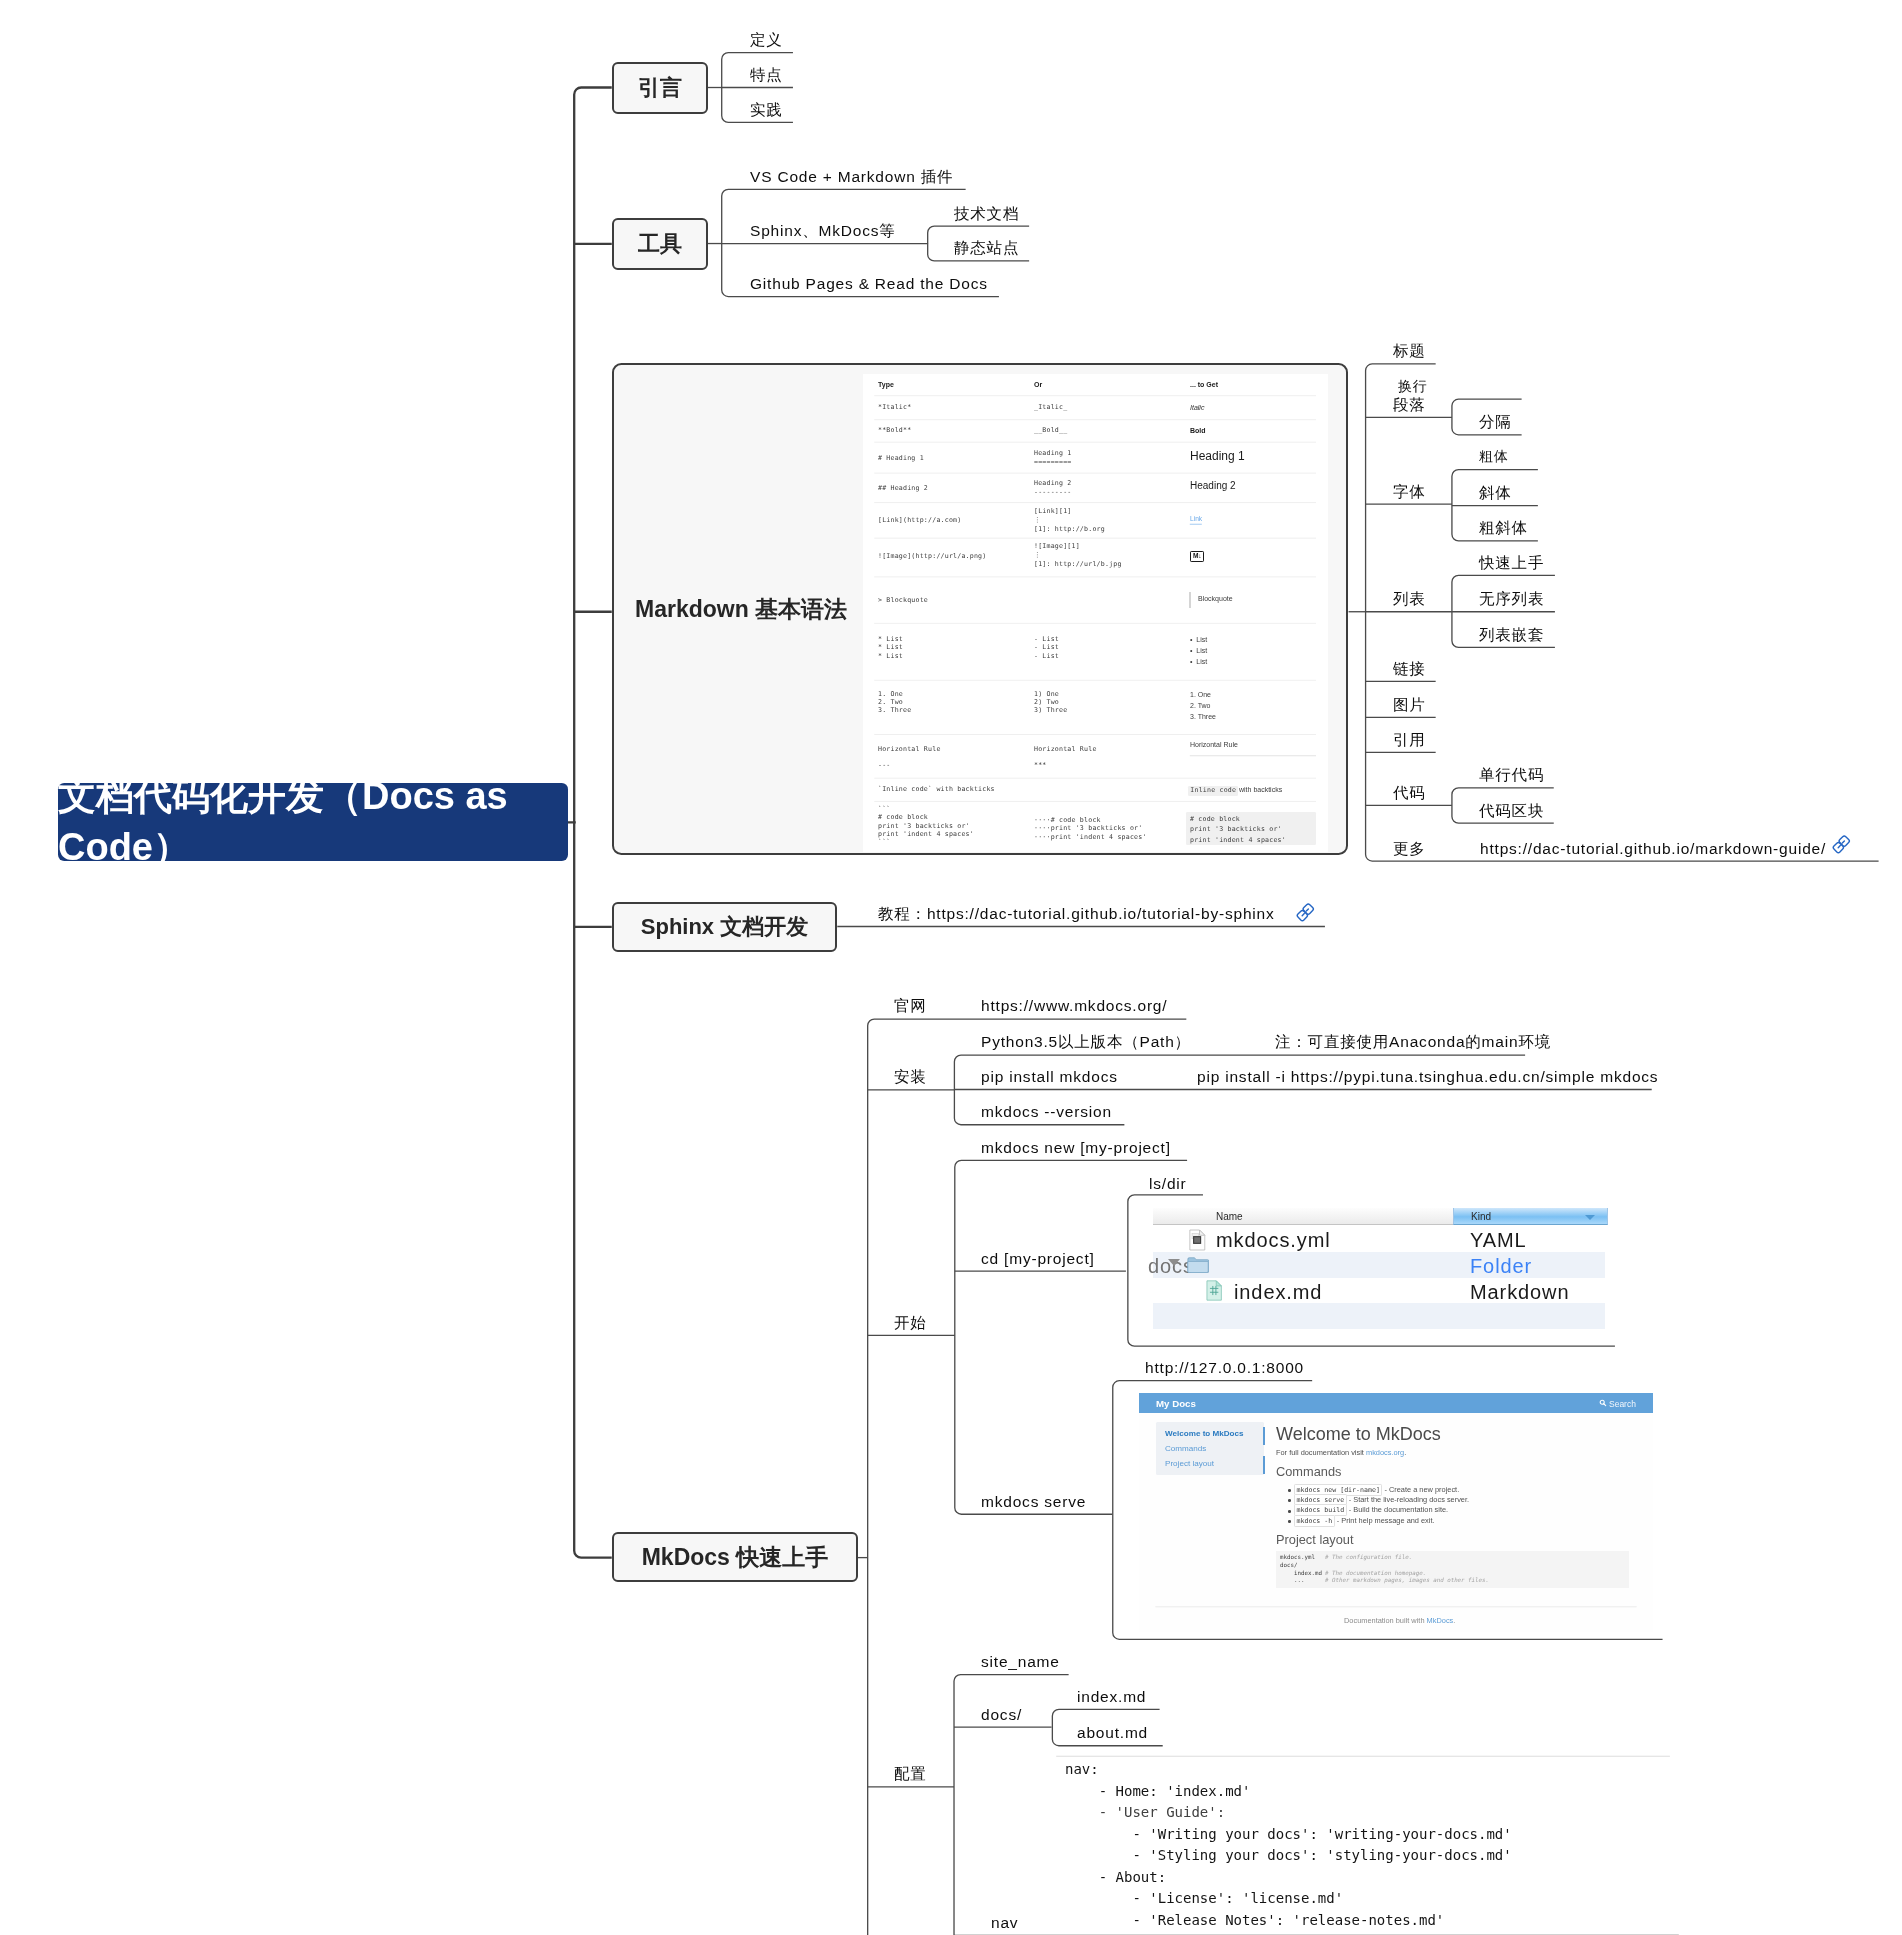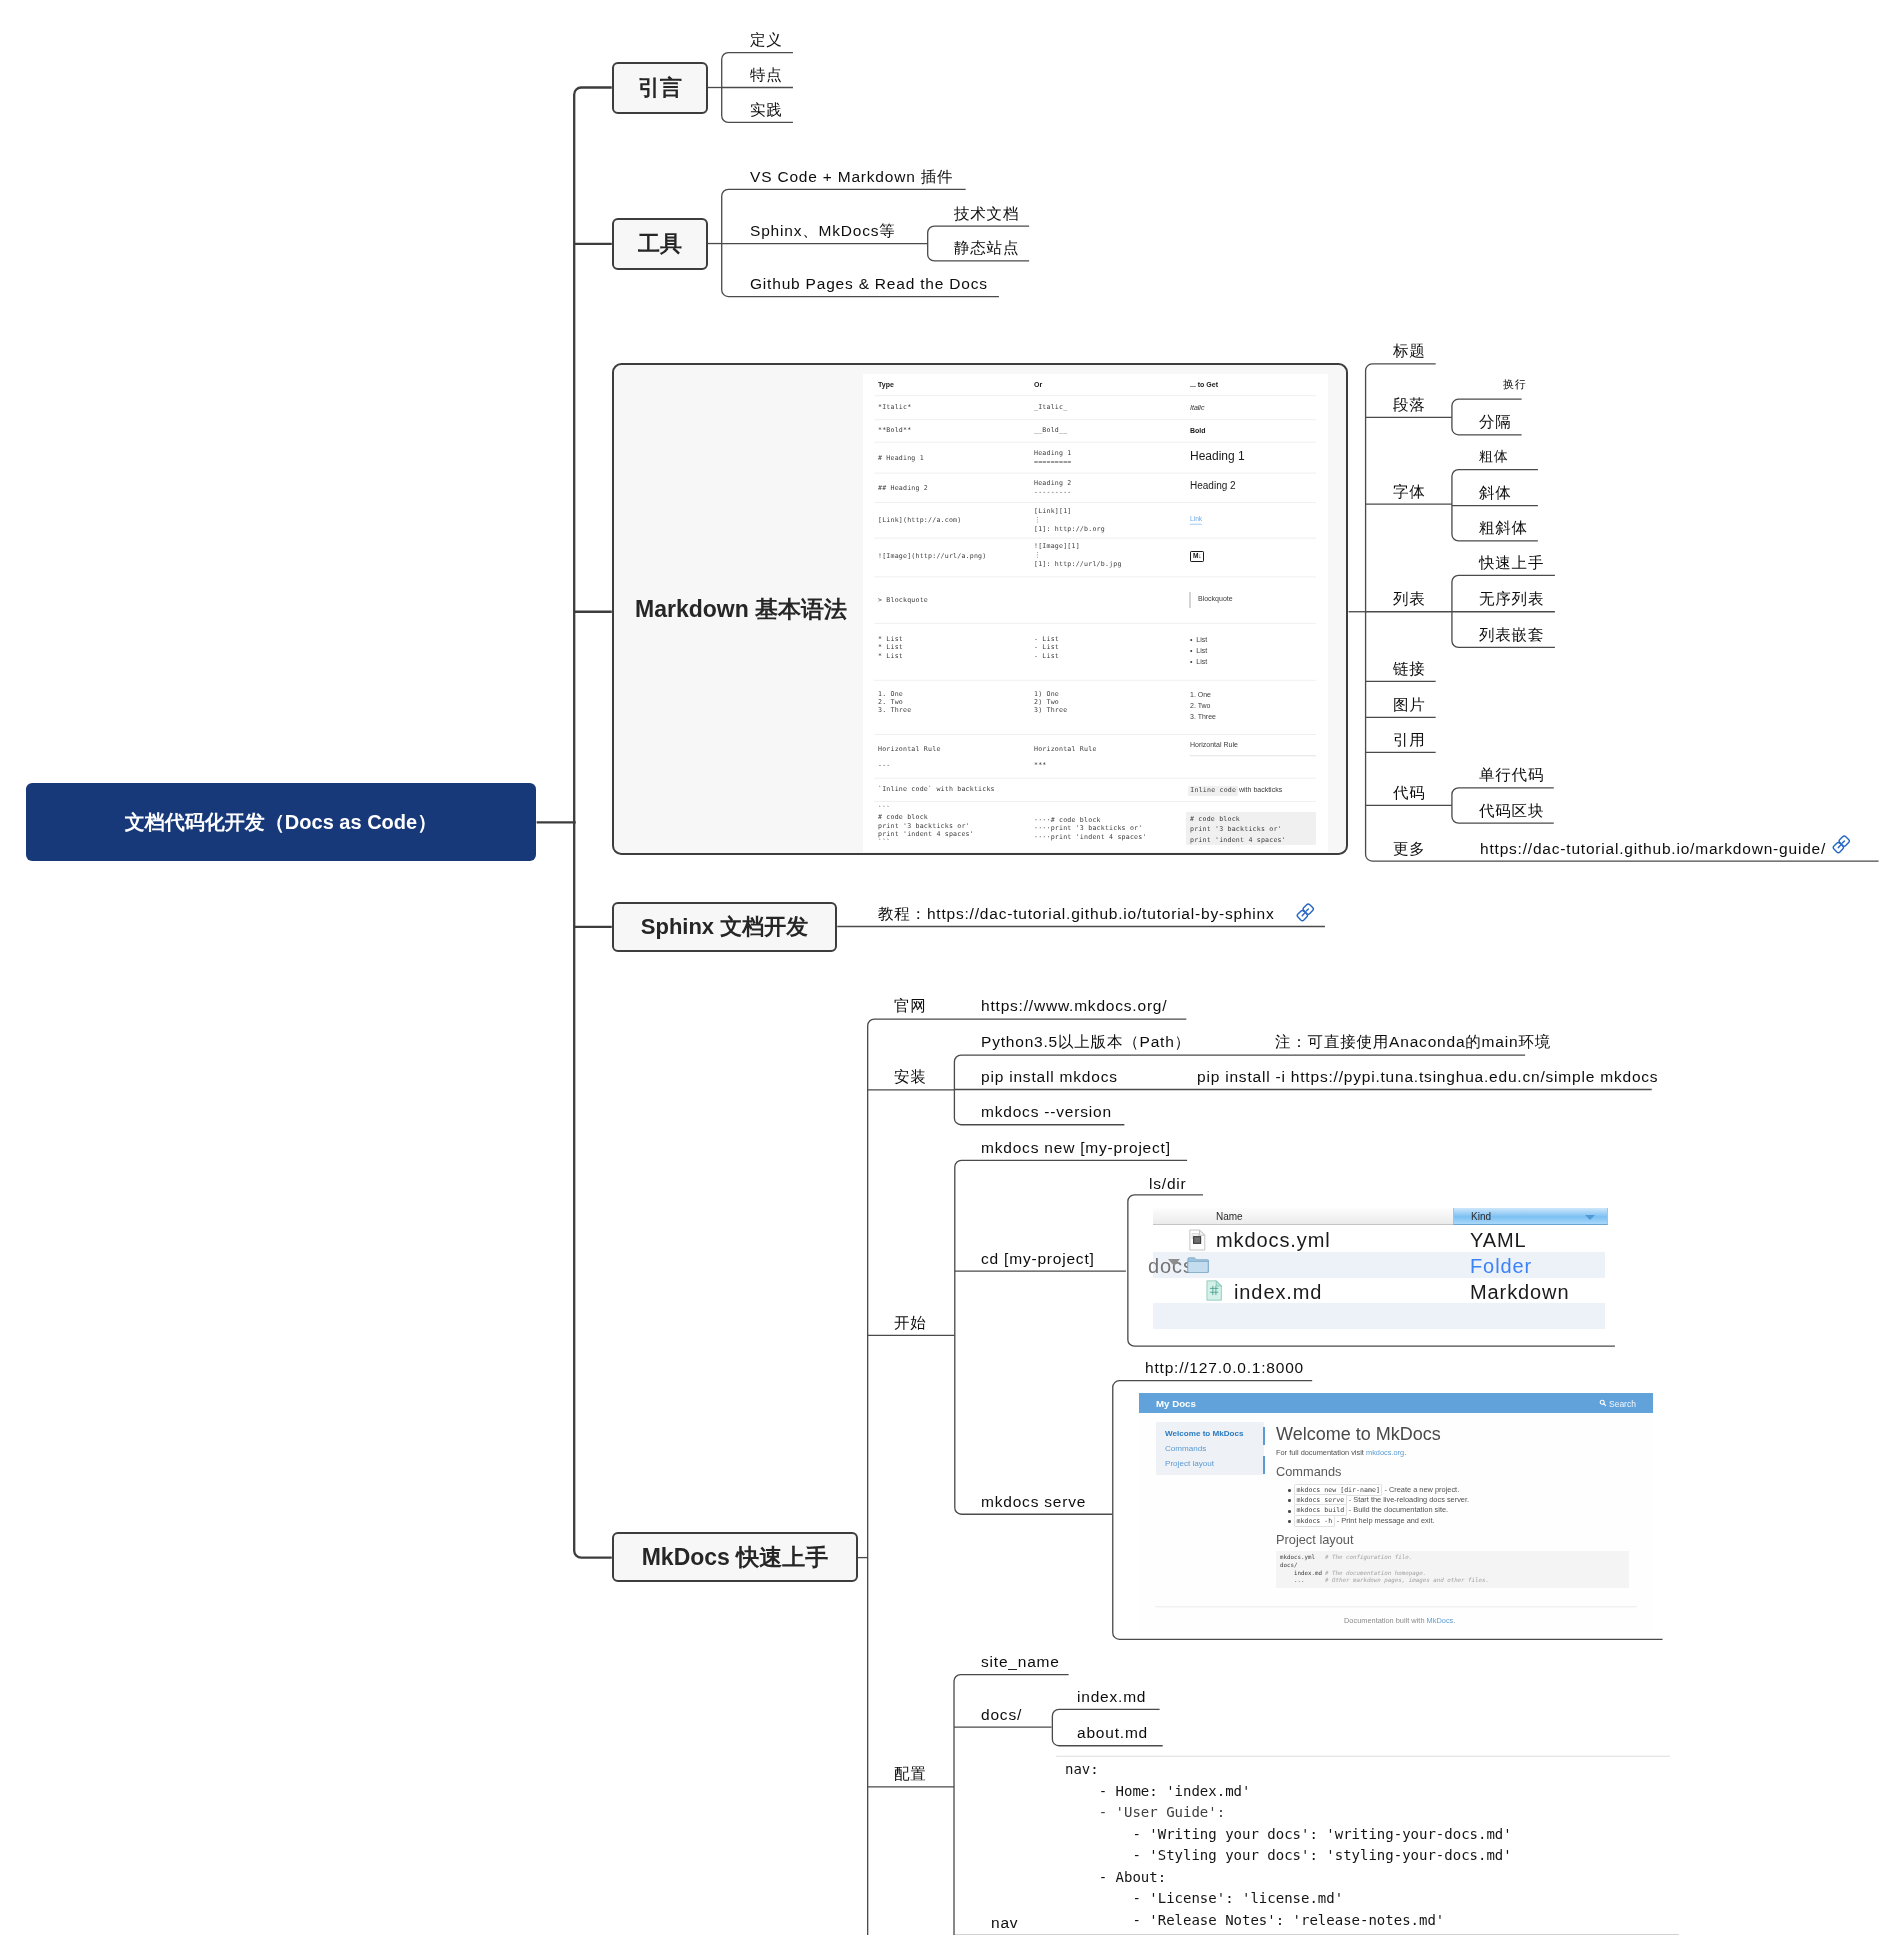--- a/index.html
+++ b/index.html
@@ -6,21 +6,21 @@
   html,body{margin:0;padding:0;background:#ffffff;}
   body{width:1903px;height:2174px;position:relative;overflow:hidden;
        font-family:"Liberation Sans","DejaVu Sans",sans-serif;}
   #canvas{position:absolute;left:0;top:0;width:1903px;height:2174px;background:#fff;}
   svg#links{position:absolute;left:0;top:0;width:1903px;height:2174px;z-index:3;pointer-events:none;}
   .lbl{position:absolute;z-index:5;white-space:nowrap;color:#0d0d0d;line-height:1;}
   .mlbl{letter-spacing:0.8px;}
   .ico{position:absolute;z-index:6;}
   .rootbox{position:absolute;z-index:4;background:#17397a;border-radius:6.2px;color:#fff;
            font-weight:700;display:flex;align-items:center;justify-content:center;
-           font-size:20px;}
+           font-size:38px;margin-left:32px;}
   .mainbox{position:absolute;z-index:4;background:#f7f7f7;border:2.2px solid #3d3d3d;border-radius:5.8px;
            color:#262626;font-weight:700;display:flex;align-items:center;justify-content:center;
            box-sizing:border-box;}
   .card{position:absolute;background:#fff;z-index:1;}
   .mdlogo{position:absolute;z-index:5;border:0.9px solid #1a1a1a;border-radius:1.2px;
           font-family:"Liberation Sans","DejaVu Sans",sans-serif;font-weight:700;font-size:6.6px;
           line-height:1;padding:1.2px 1.9px 1.5px 1.9px;color:#111;letter-spacing:-0.2px;}
   .bq-bar{position:absolute;z-index:4;width:1.5px;height:15.5px;background:#d5d5d5;}
   .inlinecode{position:absolute;z-index:5;background:#f0f0f0;border-radius:1.2px;padding:1.2px 2.3px;
               font-family:"DejaVu Sans Mono","Liberation Mono",monospace;font-size:6.6px;
@@ -80,21 +80,21 @@
   <div class="lbl" style="left:635px;top:598px;font-size:23px;font-weight:700;color:#262626;">Markdown 基本语法</div>
   <div class="lbl mlbl" style="left:1393px;top:343px;font-size:15.5px;">标题</div>
   <div class="lbl mlbl" style="left:1393px;top:397px;font-size:15.5px;">段落</div>
   <div class="lbl mlbl" style="left:1393px;top:484px;font-size:15.5px;">字体</div>
   <div class="lbl mlbl" style="left:1393px;top:591px;font-size:15.5px;">列表</div>
   <div class="lbl mlbl" style="left:1393px;top:661px;font-size:15.5px;">链接</div>
   <div class="lbl mlbl" style="left:1393px;top:697px;font-size:15.5px;">图片</div>
   <div class="lbl mlbl" style="left:1393px;top:732px;font-size:15.5px;">引用</div>
   <div class="lbl mlbl" style="left:1393px;top:785px;font-size:15.5px;">代码</div>
   <div class="lbl mlbl" style="left:1393px;top:841px;font-size:15.5px;">更多</div>
-  <div class="lbl mlbl" style="left:1503px;top:379px;font-size:11px;">换行</div>
+  <div class="lbl mlbl" style="left:1398px;top:379px;font-size:14px;">换行</div>
   <div class="lbl mlbl" style="left:1479px;top:414px;font-size:15.5px;">分隔</div>
   <div class="lbl mlbl" style="left:1479px;top:449px;font-size:14px;">粗体</div>
   <div class="lbl mlbl" style="left:1479px;top:485px;font-size:15.5px;">斜体</div>
   <div class="lbl mlbl" style="left:1479px;top:520px;font-size:15.5px;">粗斜体</div>
   <div class="lbl mlbl" style="left:1479px;top:555px;font-size:15.5px;">快速上手</div>
   <div class="lbl mlbl" style="left:1479px;top:591px;font-size:15.5px;">无序列表</div>
   <div class="lbl mlbl" style="left:1479px;top:627px;font-size:15.5px;">列表嵌套</div>
   <div class="lbl mlbl" style="left:1479px;top:767px;font-size:15.5px;">单行代码</div>
   <div class="lbl mlbl" style="left:1479px;top:803px;font-size:15.5px;">代码区块</div>
   <div class="lbl mlbl" style="left:1480px;top:841px;font-size:15.5px;">https://dac-tutorial.github.io/markdown-guide/</div>

